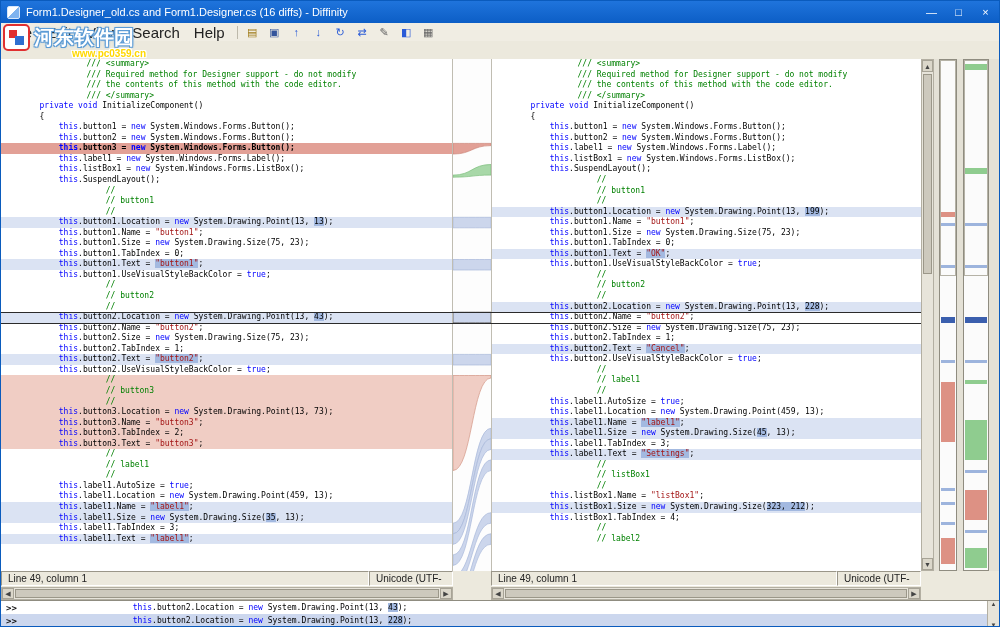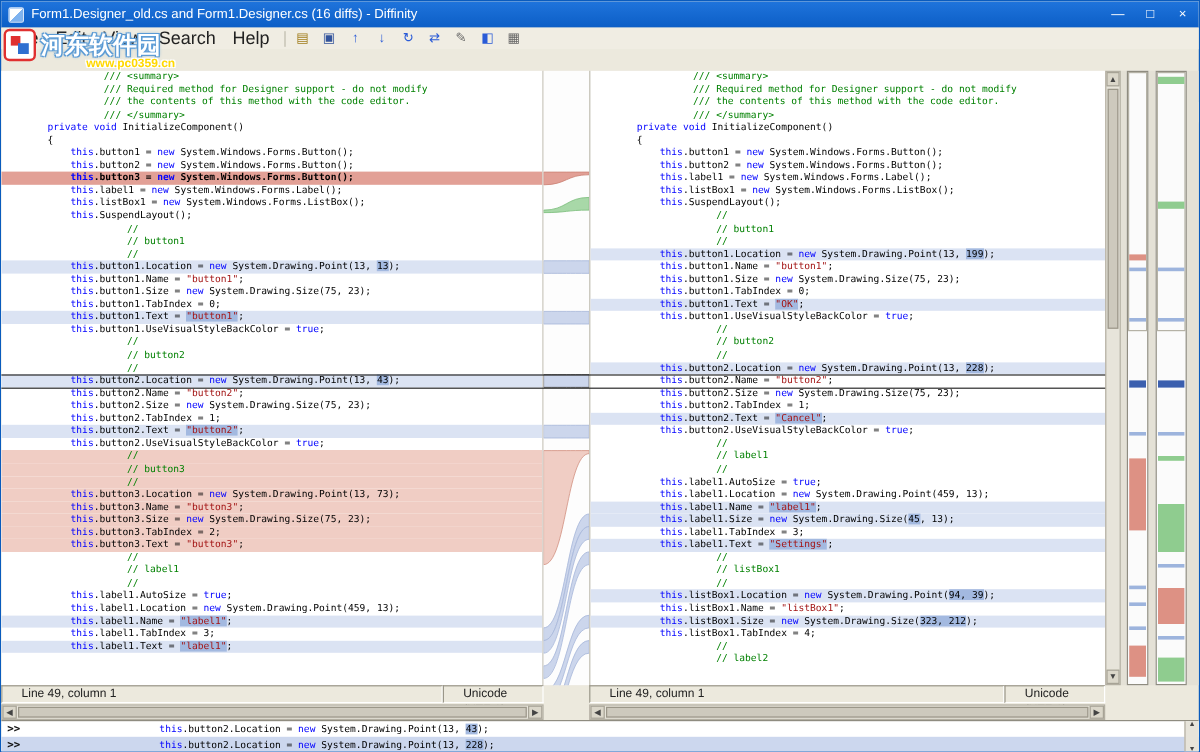--- a/index.html
+++ b/index.html
@@ -47,21 +47,21 @@
   .vsb .sb-arrow{position:absolute;left:0;width:11px;height:12px;font-size:7px;display:flex;align-items:center;justify-content:center;color:#444;background:#dbd7ca;border:1px solid #a7a396;}
   .vsb .up{top:0;} .vsb .down{bottom:0;}
   .vthumb{position:absolute;left:1px;top:14px;width:9px;height:200px;background:#cdc9bd;border:1px solid #9b9789;}
   .ovstrip{position:absolute;top:58px;height:512px;background:#fbfbfb;border:1px solid #8f8c80;}
   #ov-left{left:938px;width:18px;} #ov-right{left:962px;width:26px;}
   .ovseg{position:absolute;left:1px;right:1px;}
   .ovview{position:absolute;left:0;top:0;width:100%;height:216px;border:1px solid #b5b2a6;}
   
   .status{position:absolute;top:570px;height:16px;background:#ece9dd;display:flex;font-size:10px;color:#222;}
   #status-left{left:0;width:452px;} #status-right{left:490px;width:430px;}
-  .st-pos,.st-enc{border:1px solid;border-color:#9a9689 #ffffff #ffffff #9a9689;padding:0 16px;line-height:13px;height:15px;}
+  .st-pos,.st-enc{border:1px solid;border-color:#9a9689 #ffffff #ffffff #9a9689;padding:0 6px;line-height:13px;height:15px;}
   .st-pos{flex:1;} .st-enc{width:84px;}
   .hbar{position:absolute;top:586px;height:13px;background:#e7e4da;border:1px solid #b3afa2;}
   #hbar-left{left:0;width:452px;} #hbar-right{left:490px;width:430px;}
   .hb-arrow{position:absolute;top:0;width:12px;height:11px;font-size:7px;display:flex;align-items:center;justify-content:center;color:#444;background:#dbd7ca;border:1px solid #a7a396;}
   .hb-arrow.left{left:0;} .hb-arrow.right{right:0;}
   .hthumb{position:absolute;top:1px;height:9px;background:#cdc9bd;border:1px solid #9b9789;}
   
   .bottom-panel{position:absolute;left:0;top:599px;width:100%;height:28px;background:#fff;border-top:1px solid #8f8c80;}
   .brow{height:13px;display:flex;align-items:center;}
   .bsel{background:#ccd7ee;}
@@ -175,29 +175,29 @@
       <div class="cl ">            <span class="kw">this</span>.button2.Name = <span class="st">"button2"</span>;</div>
       <div class="cl ">            <span class="kw">this</span>.button2.Size = <span class="kw">new</span> System.Drawing.Size(75, 23);</div>
       <div class="cl ">            <span class="kw">this</span>.button2.TabIndex = 1;</div>
       <div class="cl ch">            <span class="kw">this</span>.button2.Text = <span class="ihl"><span class="st">"button2"</span></span>;</div>
       <div class="cl ">            <span class="kw">this</span>.button2.UseVisualStyleBackColor = <span class="kw">true</span>;</div>
       <div class="cl rmb"><span class="sc">            // </span></div>
       <div class="cl rmb"><span class="sc">            // button3</span></div>
       <div class="cl rmb"><span class="sc">            // </span></div>
       <div class="cl rmb">            <span class="kw">this</span>.button3.Location = <span class="kw">new</span> System.Drawing.Point(13, 73);</div>
       <div class="cl rmb">            <span class="kw">this</span>.button3.Name = <span class="st">"button3"</span>;</div>
-      <div class="cl rmb">            <span class="kw">this</span>.button3.Size = <span class="kw">new</span> System.Drawing.Size(75, 23);</div>
       <div class="cl rmb">            <span class="kw">this</span>.button3.TabIndex = 2;</div>
       <div class="cl rmb">            <span class="kw">this</span>.button3.Text = <span class="st">"button3"</span>;</div>
       <div class="cl "><span class="sc">            // </span></div>
       <div class="cl "><span class="sc">            // label1</span></div>
       <div class="cl "><span class="sc">            // </span></div>
       <div class="cl ">            <span class="kw">this</span>.label1.AutoSize = <span class="kw">true</span>;</div>
       <div class="cl ">            <span class="kw">this</span>.label1.Location = <span class="kw">new</span> System.Drawing.Point(459, 13);</div>
       <div class="cl ch">            <span class="kw">this</span>.label1.Name = <span class="ihl"><span class="st">"label1"</span></span>;</div>
+      <div class="cl ch">            <span class="kw">this</span>.label1.Size = <span class="kw">new</span> System.Drawing.Size(<span class="ihl">35</span>, 13);</div>
       <div class="cl ">            <span class="kw">this</span>.label1.TabIndex = 3;</div>
       <div class="cl ch">            <span class="kw">this</span>.label1.Text = <span class="ihl"><span class="st">"label1"</span></span>;</div>
     </div>
   <svg id="bands" viewBox="0 0 38 512">
       <path d="M0 84.4 C19 84.4 19 84.4 38 84.4 L38 86.6 C19 86.6 19 95 0 95 Z" fill="#e2a096" stroke="#cc8376" stroke-width="0.7"></path>
       <path d="M0 116.1 C19 116.1 19 105.5 38 105.5 L38 116.1 C19 116.1 19 118.2 0 118.2 Z" fill="#a8d8a8" stroke="#7bbd7b" stroke-width="0.7"></path>
       <path d="M0 158.3 C19 158.3 19 158.3 38 158.3 L38 168.8 C19 168.8 19 168.8 0 168.8 Z" fill="#ccd6ec" stroke="#a8b8da" stroke-width="0.7"></path>
       <path d="M0 200.5 C19 200.5 19 200.5 38 200.5 L38 211 C19 211 19 211 0 211 Z" fill="#ccd6ec" stroke="#a8b8da" stroke-width="0.7"></path>
       <path d="M0 253.2 C19 253.2 19 253.2 38 253.2 L38 263.8 C19 263.8 19 263.8 0 263.8 Z" fill="#ccd6ec" stroke="#444444" stroke-width="0.7"></path>
       <path d="M0 295.4 C19 295.4 19 295.4 38 295.4 L38 306 C19 306 19 306 0 306 Z" fill="#ccd6ec" stroke="#a8b8da" stroke-width="0.7"></path>
@@ -243,21 +243,20 @@
       <div class="cl "><span class="sc">            // </span></div>
       <div class="cl ">            <span class="kw">this</span>.label1.AutoSize = <span class="kw">true</span>;</div>
       <div class="cl ">            <span class="kw">this</span>.label1.Location = <span class="kw">new</span> System.Drawing.Point(459, 13);</div>
       <div class="cl ch">            <span class="kw">this</span>.label1.Name = <span class="ihl"><span class="st">"label1"</span></span>;</div>
       <div class="cl ch">            <span class="kw">this</span>.label1.Size = <span class="kw">new</span> System.Drawing.Size(<span class="ihl">45</span>, 13);</div>
       <div class="cl ">            <span class="kw">this</span>.label1.TabIndex = 3;</div>
       <div class="cl ch">            <span class="kw">this</span>.label1.Text = <span class="ihl"><span class="st">"Settings"</span></span>;</div>
       <div class="cl "><span class="sc">            // </span></div>
       <div class="cl "><span class="sc">            // listBox1</span></div>
       <div class="cl "><span class="sc">            // </span></div>
-      <div class="cl ch">            <span class="kw">this</span>.listBox1.Location = <span class="kw">new</span> System.Drawing.Point(<span class="ihl">94, 39</span>);</div>
       <div class="cl ">            <span class="kw">this</span>.listBox1.Name = <span class="st">"listBox1"</span>;</div>
       <div class="cl ch">            <span class="kw">this</span>.listBox1.Size = <span class="kw">new</span> System.Drawing.Size(<span class="ihl">323, 212</span>);</div>
       <div class="cl ">            <span class="kw">this</span>.listBox1.TabIndex = 4;</div>
       <div class="cl "><span class="sc">            // </span></div>
       <div class="cl "><span class="sc">            // label2</span></div>
     </div>
   <div class="diffsep" style="top:311px"></div>
   <div class="diffsep" style="top:322px"></div>
 
   <div class="vsb">

